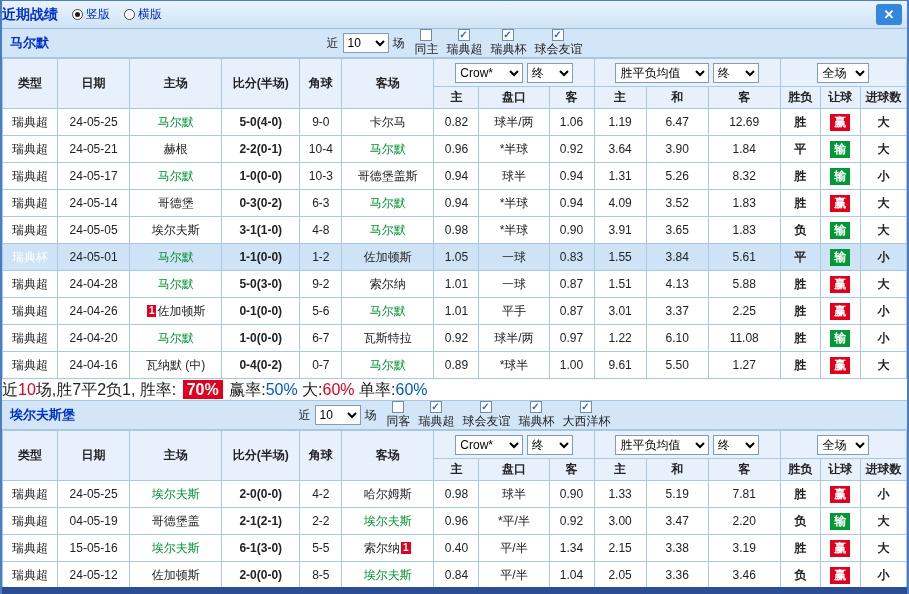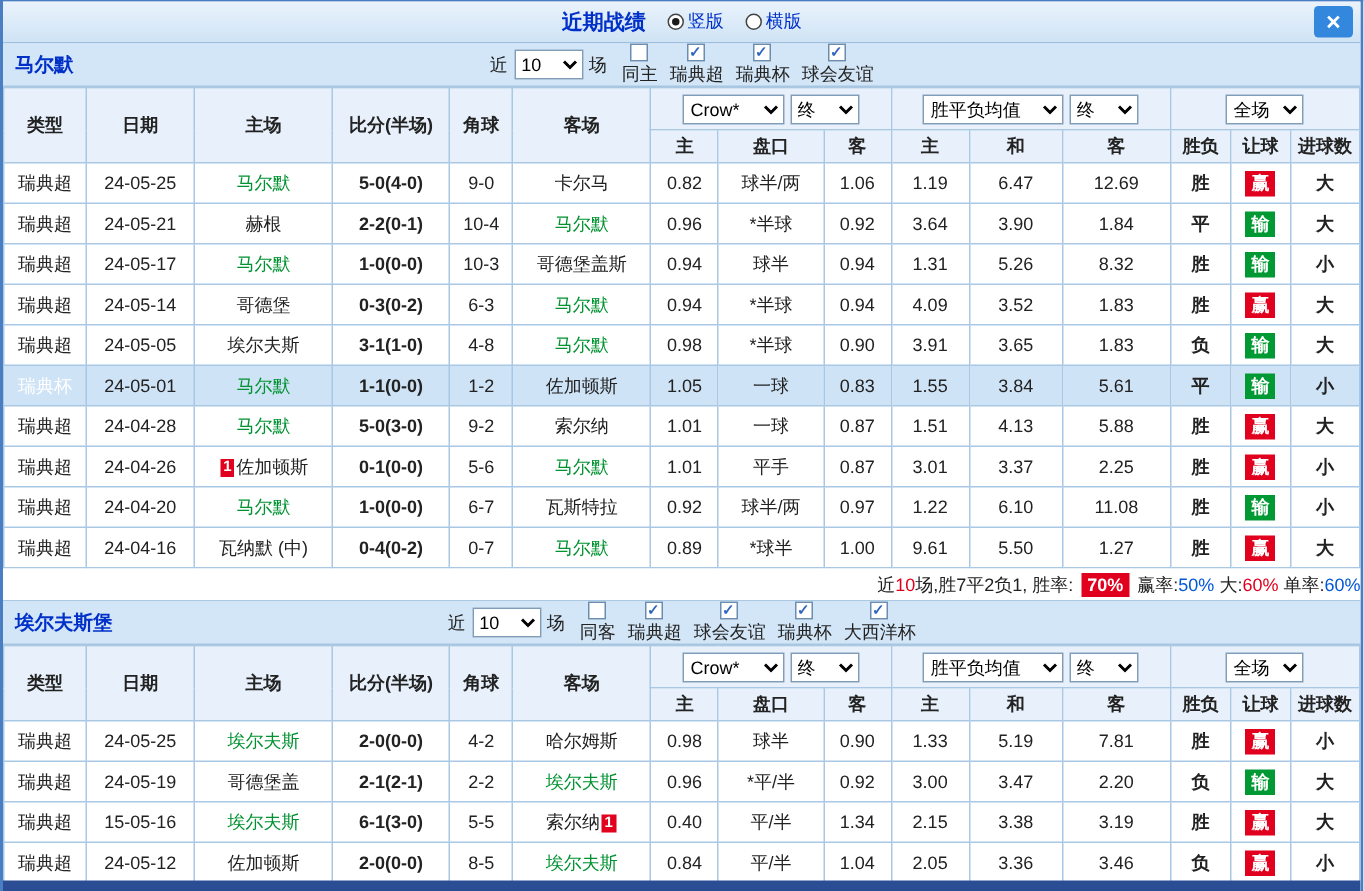--- a/index.html
+++ b/index.html
@@ -5,21 +5,21 @@
   * { box-sizing: border-box; margin: 0; padding: 0; }
   html,body { width: 909px; height: 594px; overflow: hidden; background: #fff;
               font-family: "Liberation Sans", sans-serif; }
   .panel { position: relative; width: 909px; height: 594px; overflow: hidden;
            border-left: 2px solid #4a7ec2; border-right: 2px solid #4a7ec2;
            border-top: 1px solid #4a7ec2; background: #fff; }
 
   
   .topbar { height: 28px; background: linear-gradient(#eaf3fc, #cfe3f5);
             border-bottom: 1px solid #9dbfdf; display: flex; align-items: center;
-            justify-content: center; position: relative; }
+            position: relative; }
   .title { color: #0030c8; font-weight: bold; font-size: 14px; }
   .radio { display: inline-flex; align-items: center; gap: 3px; margin-left: 14px;
            font-size: 12px; color: #0030c8; cursor: pointer; }
   .rdot { width: 11px; height: 11px; border: 1px solid #444; border-radius: 50%;
           background: #fff; display: inline-block; position: relative; }
   .rdot.checked::after { content: ''; position: absolute; left: 2px; top: 2px;
           right: 2px; bottom: 2px; border-radius: 50%; background: #1a1a1a; }
   .close { position: absolute; right: 5px; top: 3px; width: 26px; height: 21px;
            background: #3388dd; color: #fff; font-weight: bold; text-align: center;
            line-height: 21px; font-size: 13px; border-radius: 3px; cursor: pointer; }
@@ -57,21 +57,21 @@
   .hc-red { color: #e1001e; } .hc-dark { color: #333; }
   .bold { font-weight: bold; }
   .rank { display: inline-block; background: #e1001e; color: #fff; font-size: 10px;
           line-height: 12px; height: 12px; padding: 0 2px; margin: 0 1px;
           vertical-align: 1px; font-weight: bold; }
   .pill { display: inline-block; min-width: 20px; padding: 1px 3px; font-weight: bold;
           color: #fff; font-size: 12px; line-height: 15px; }
   .bg-red { background: #e1001e; } .bg-green { background: #009933; }
 
   
-  .summary { height: 22px; line-height: 22px; text-align: right; font-size: 12px;
+  .summary { height: 22px; line-height: 22px; text-align: left; font-size: 16px;
              border-bottom: 1px solid #a9c8e4; background: #fff; white-space: pre; }
   .sum-dark { color: #222; } .sum-red { color: #e1001e; } .sum-blue { color: #0057d8; }
   .sum-badge { background: #e1001e; color: #fff; padding: 1px 4px; font-weight: bold;
                margin: 0 2px; }
 
   .bottom-strip { position: absolute; left: 0; right: 0; bottom: 0; height: 7px;
                   background: #2b4d94; }
 </style>
 </head>
 <body>
@@ -438,21 +438,21 @@
           <td>0.90</td>
           <td>1.33</td>
           <td class="c-blue">5.19</td>
           <td>7.81</td>
           <td class="bold c-red">胜</td>
           <td><span class="pill bg-red">赢</span></td>
           <td class="bold c-green">小</td>
         </tr>
         <tr>
           <td class="type">瑞典超</td>
-          <td>24-05-19</td>
+          <td>04-05-19</td>
           <td><span>哥德堡盖</span></td>
           <td class="score">2-1(2-1)</td>
           <td>2-2</td>
           <td><span class="c-green">埃尔夫斯</span></td>
           <td>0.96</td>
           <td class="hc-red">*平/半</td>
           <td>0.92</td>
           <td>3.00</td>
           <td class="c-blue">3.47</td>
           <td>2.20</td>

